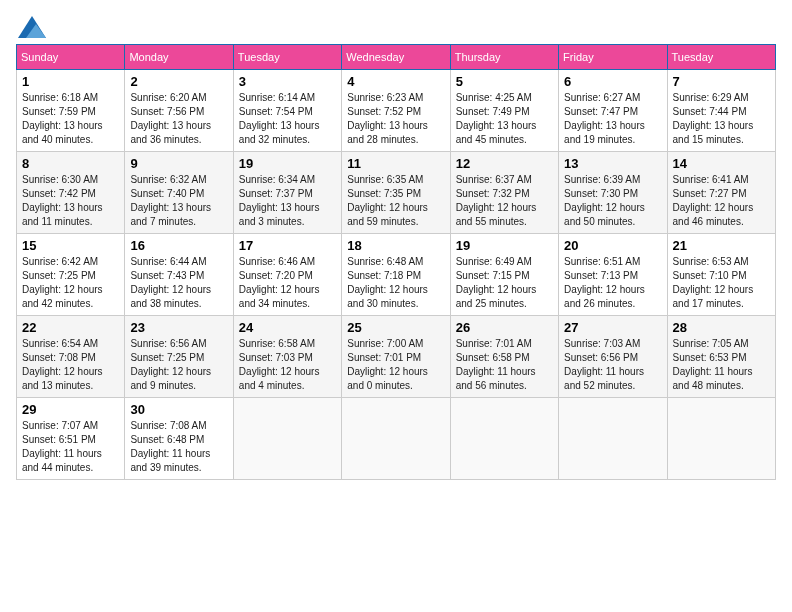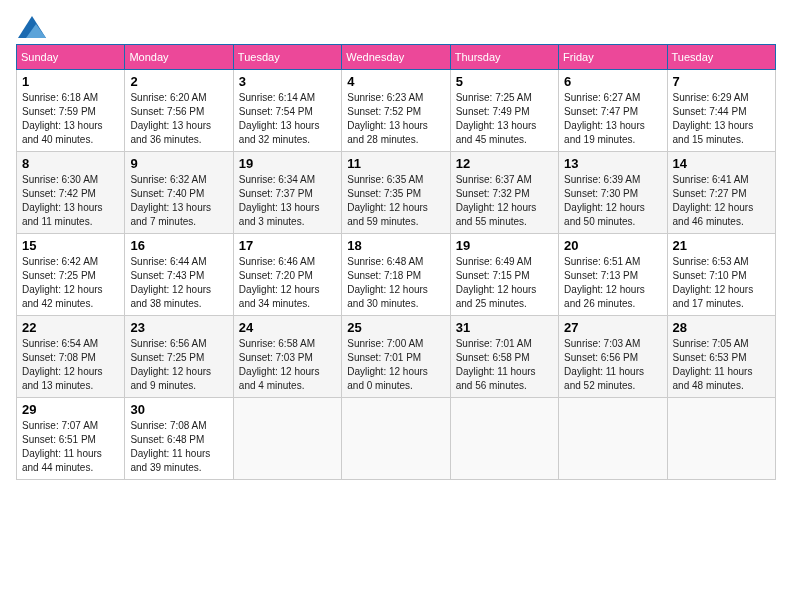--- a/index.html
+++ b/index.html
@@ -148,21 +148,21 @@
         <span class="day-number">4</span>
         <div class="day-info">
           <span>Sunrise: 6:23 AM</span><br>
           <span>Sunset: 7:52 PM</span><br>
           <span>Daylight: 13 hours and 28 minutes.</span>
         </div>
       </td>
         <td>
         <span class="day-number">5</span>
         <div class="day-info">
-          <span>Sunrise: 7:25 AM</span><br>
+          <span>Sunrise: 4:25 AM</span><br>
           <span>Sunset: 7:49 PM</span><br>
           <span>Daylight: 13 hours and 45 minutes.</span>
         </div>
       </td>
         <td>
         <span class="day-number">6</span>
         <div class="day-info">
           <span>Sunrise: 6:27 AM</span><br>
           <span>Sunset: 7:47 PM</span><br>
           <span>Daylight: 13 hours and 19 minutes.</span>
@@ -320,21 +320,21 @@
       </td>
         <td>
         <span class="day-number">25</span>
         <div class="day-info">
           <span>Sunrise: 7:00 AM</span><br>
           <span>Sunset: 7:01 PM</span><br>
           <span>Daylight: 12 hours and 0 minutes.</span>
         </div>
       </td>
         <td>
-        <span class="day-number">31</span>
+        <span class="day-number">26</span>
         <div class="day-info">
           <span>Sunrise: 7:01 AM</span><br>
           <span>Sunset: 6:58 PM</span><br>
           <span>Daylight: 11 hours and 56 minutes.</span>
         </div>
       </td>
         <td>
         <span class="day-number">27</span>
         <div class="day-info">
           <span>Sunrise: 7:03 AM</span><br>

